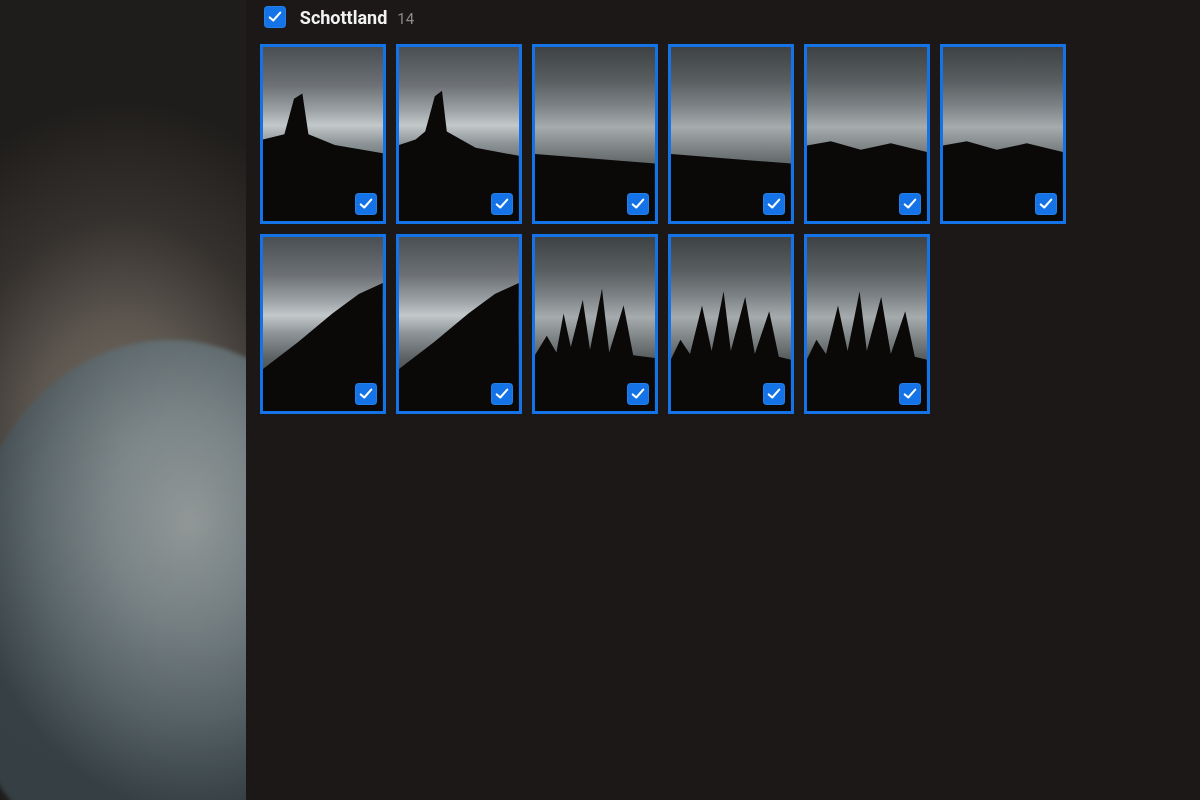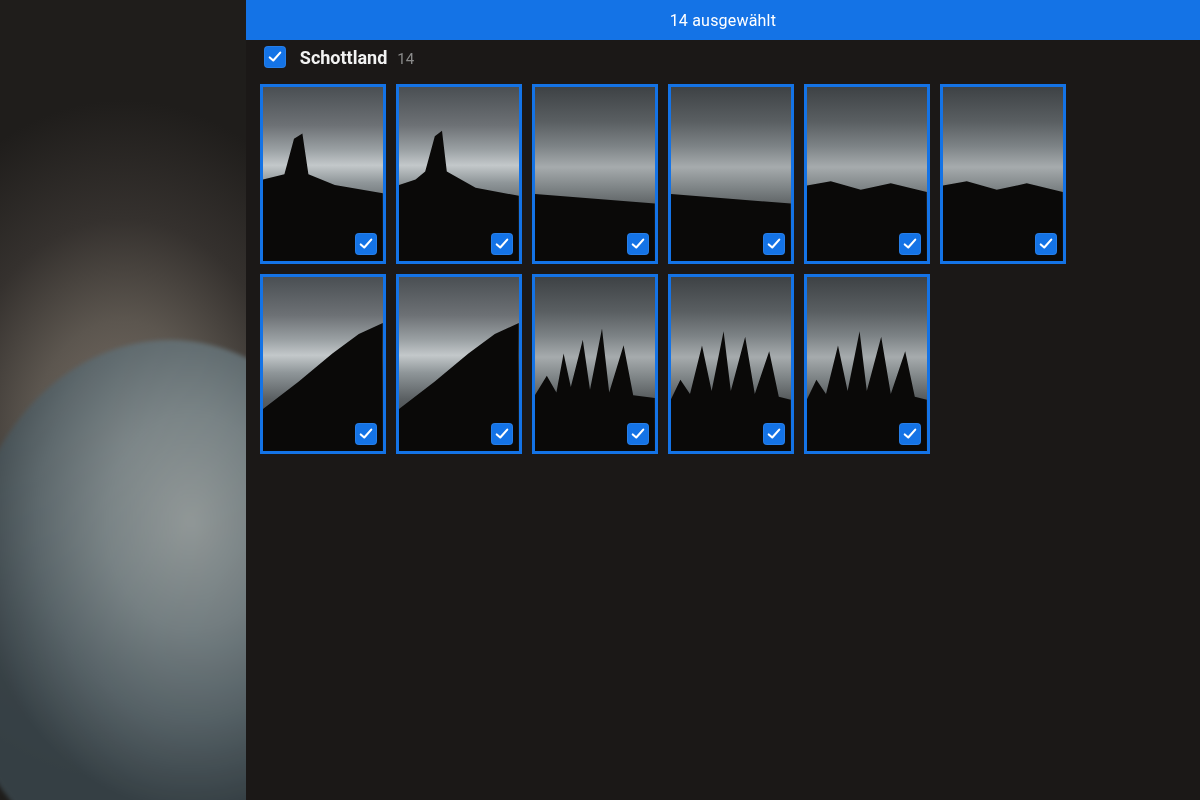--- a/index.html
+++ b/index.html
@@ -80,23 +80,20 @@
 </style>
 </head>
 <body>
 
 <div class="stage">
 
   <div class="presenter"></div>
 
   <div class="app">
 
-    <div class="topbar">
-      <span>14 ausgewählt</span>
-    </div>
 
     <div class="album-header">
       <span class="chk">
         <svg viewBox="0 0 16 16">
             <path d="M2 8.5 L6 12 L14 3" stroke="#fff" stroke-width="2.4" fill="none" stroke-linecap="round" stroke-linejoin="round"></path>
           </svg>
       </span>
       <span>
         <span class="album-title">Schottland</span>
         <span class="album-count">14</span>

